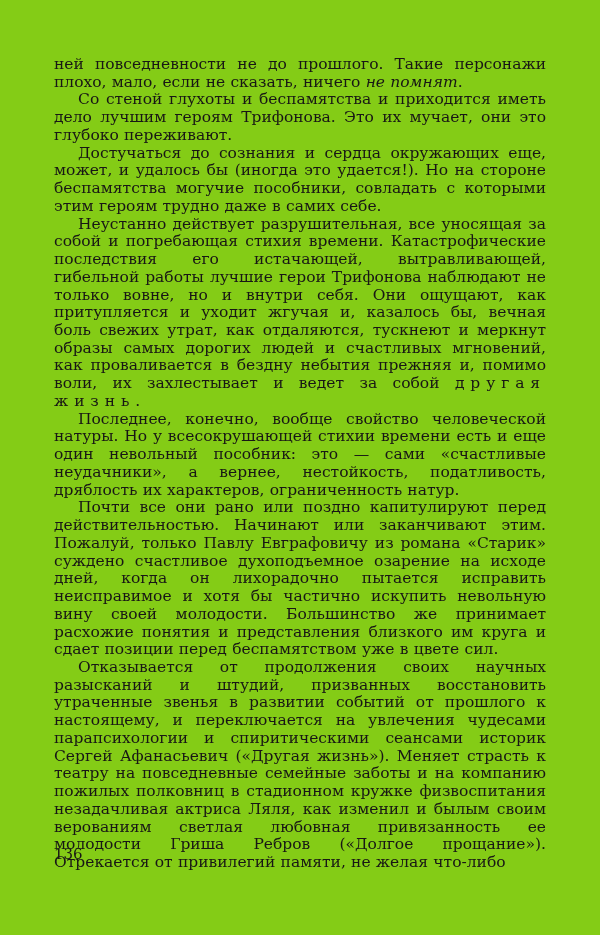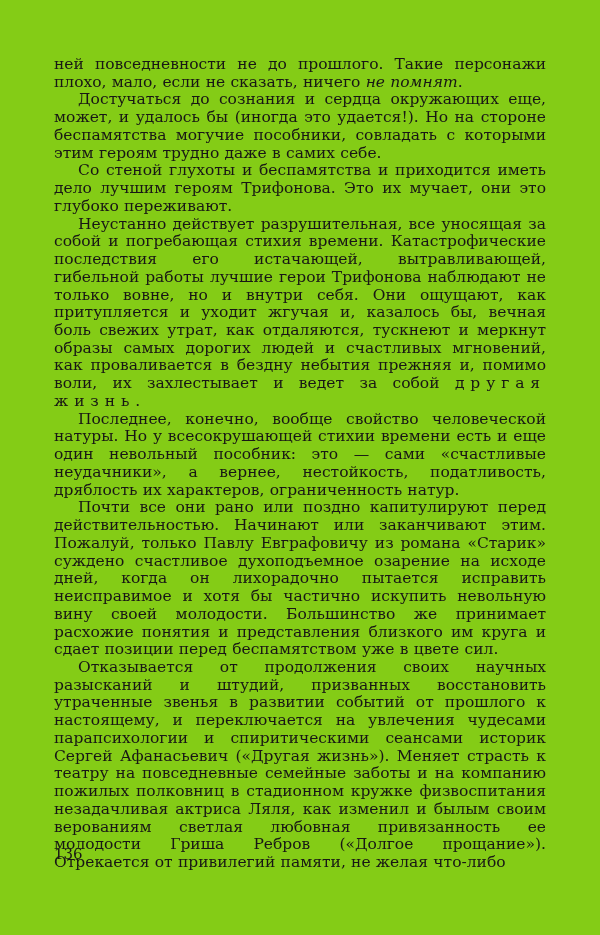--- a/index.html
+++ b/index.html
@@ -53,21 +53,21 @@
     font-size: 15px;
     color: #181715;
   }
 </style>
 </head>
 <body>
 
 <div class="page">
   <div class="text-block">
       <p class="para"><span>ней повседневности не до прошлого. Такие персонажи плохо, мало, если не сказать, ничего </span><span class="italic">не помнят</span><span>.</span></p>
+      <p class="para indent"><span>Со стеной глухоты и беспамятства и приходится иметь дело лучшим героям Трифонова. Это их мучает, они это глубоко переживают.</span></p>
       <p class="para indent"><span>Достучаться до сознания и сердца окружающих еще, может, и удалось бы (иногда это удается!). Но на стороне беспамятства могучие пособники, совладать с которыми этим героям трудно даже в самих себе.</span></p>
-      <p class="para indent"><span>Со стеной глухоты и беспамятства и приходится иметь дело лучшим героям Трифонова. Это их мучает, они это глубоко переживают.</span></p>
       <p class="para indent"><span>Неустанно действует разрушительная, все уносящая за собой и погребающая стихия времени. Катастрофические последствия его истачающей, вытравливающей, гибельной работы лучшие герои Трифонова наблюдают не только вовне, но и внутри себя. Они ощущают, как притупляется и уходит жгучая и, казалось бы, вечная боль свежих утрат, как отдаляются, тускнеют и меркнут образы самых дорогих людей и счастливых мгновений, как проваливается в бездну небытия прежняя и, помимо воли, их захлестывает и ведет за собой </span><span class="spaced">другая жизнь</span><span>.</span></p>
       <p class="para indent"><span>Последнее, конечно, вообще свойство человеческой натуры. Но у всесокрушающей стихии времени есть и еще один невольный пособник: это — сами «счастливые неудачники», а вернее, нестойкость, податливость, дряблость их характеров, ограниченность натур.</span></p>
       <p class="para indent"><span>Почти все они рано или поздно капитулируют перед действительностью. Начинают или заканчивают этим. Пожалуй, только Павлу Евграфовичу из романа «Старик» суждено счастливое духоподъемное озарение на исходе дней, когда он лихорадочно пытается исправить неисправимое и хотя бы частично искупить невольную вину своей молодости. Большинство же принимает расхожие понятия и представления близкого им круга и сдает позиции перед беспамятством уже в цвете сил.</span></p>
       <p class="para indent"><span>Отказывается от продолжения своих научных разысканий и штудий, призванных восстановить утраченные звенья в развитии событий от прошлого к настоящему, и переключается на увлечения чудесами парапсихологии и спиритическими сеансами историк Сергей Афанасьевич («Другая жизнь»). Меняет страсть к театру на повседневные семейные заботы и на компанию пожилых полковниц в стадионном кружке физвоспитания незадачливая актриса Ляля, как изменил и былым своим верованиям светлая любовная привязанность ее молодости Гриша Ребров («Долгое прощание»). Отрекается от привилегий памяти, не желая что-либо</span></p>
     </div>
   <div class="page-number">136</div>
 </div>
 
 </body></html>

